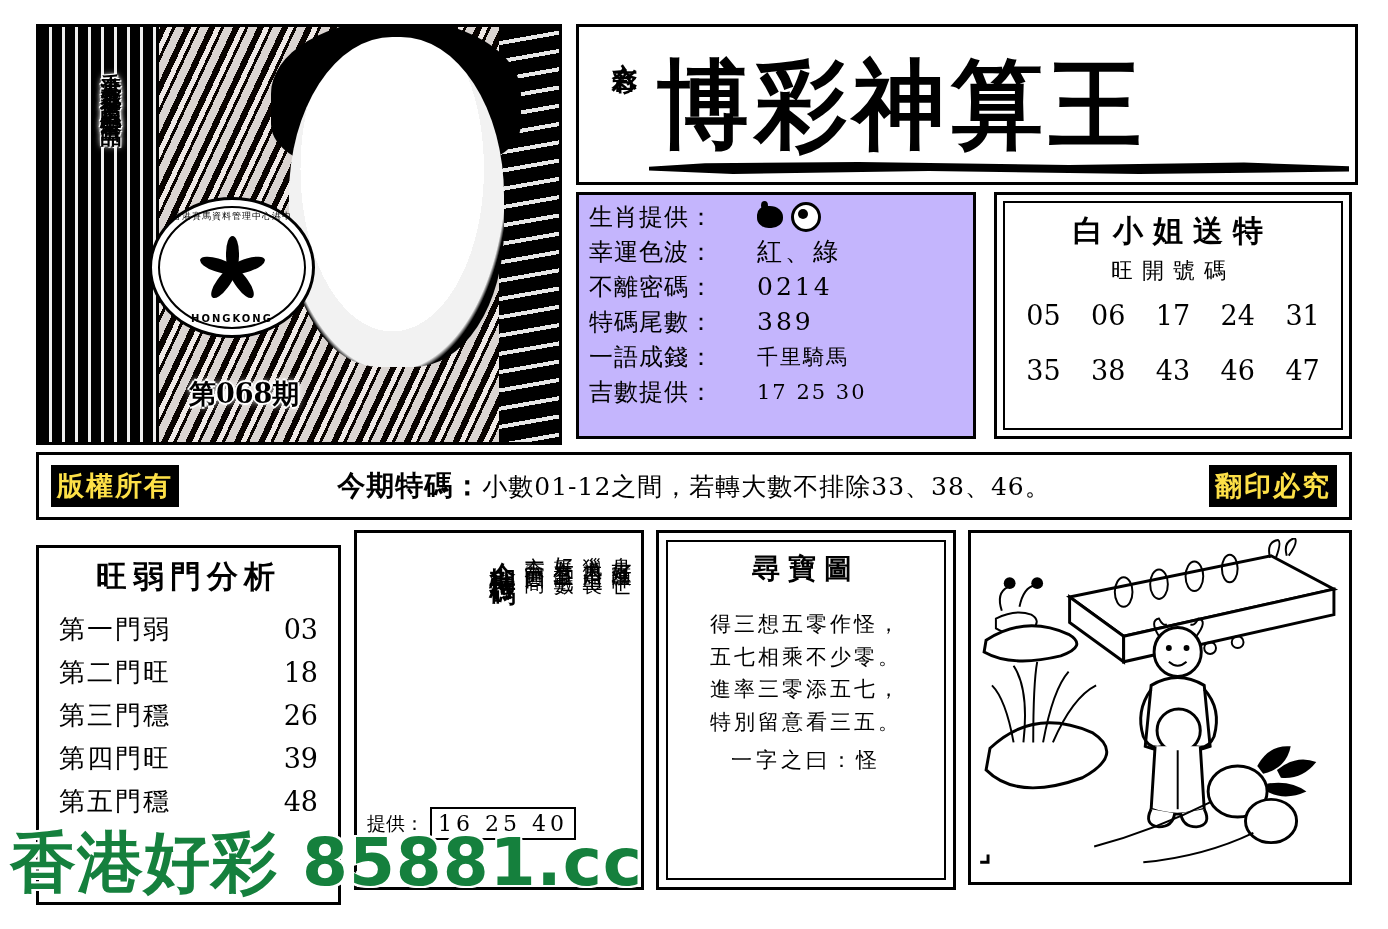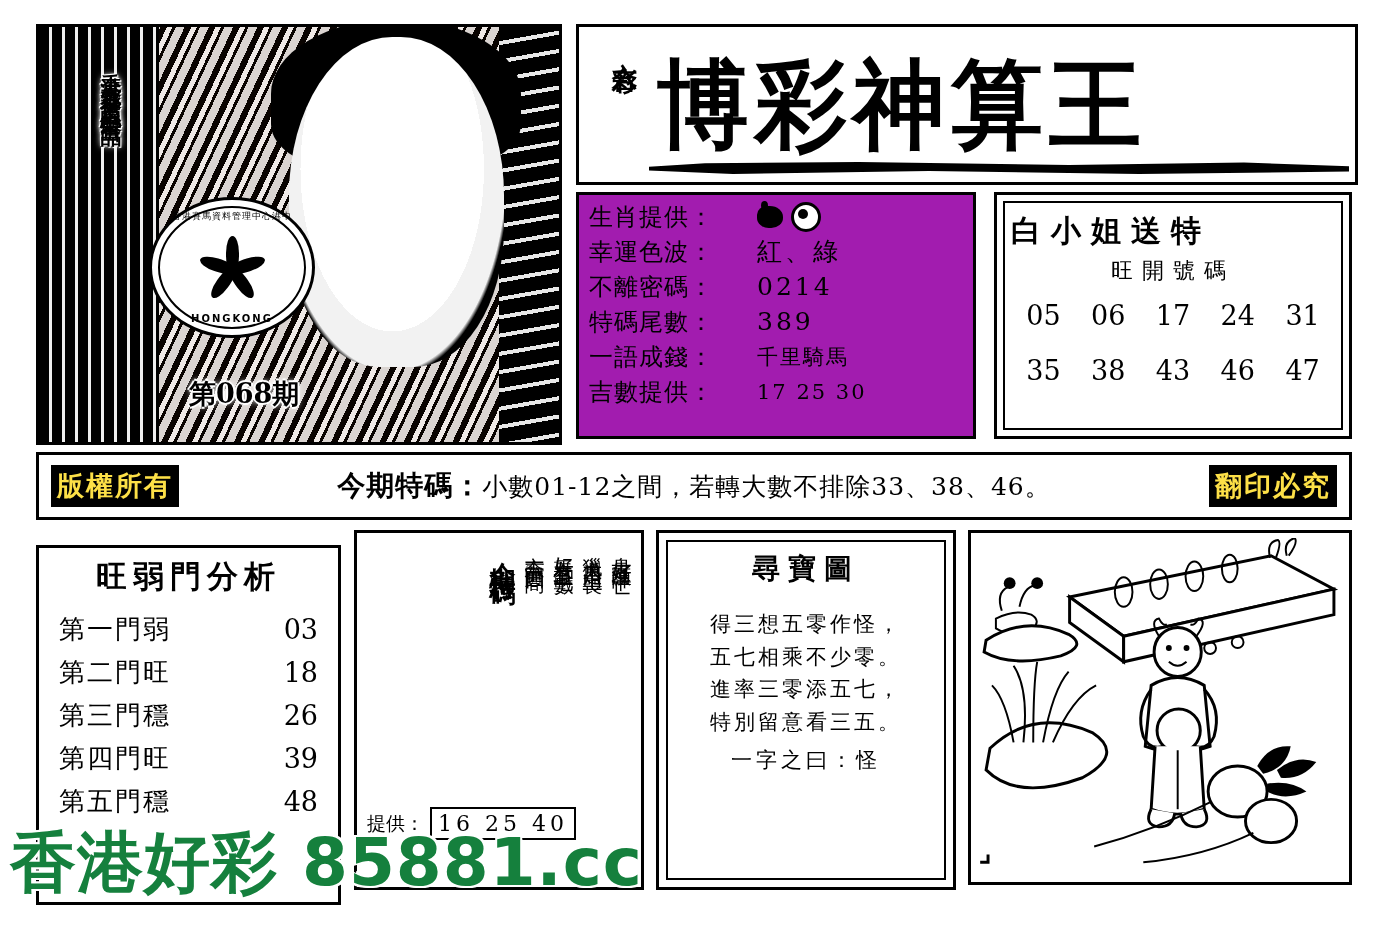--- a/index.html
+++ b/index.html
@@ -99,21 +99,21 @@
     line-height:146px;white-space:nowrap;
     transform:scaleY(1.05);
   }
   .masthead .brushbar{
     position:absolute;left:70px;bottom:8px;width:700px;height:12px;
     background:#000;clip-path:polygon(0 40%,8% 10%,30% 0,60% 25%,85% 5%,100% 35%,100% 80%,70% 100%,40% 75%,12% 100%,0 70%);
   }
 
   .info-box{
     position:absolute;left:540px;top:168px;width:400px;height:247px;
-    border:3px solid #000;background:#a21caf;padding:4px 10px;box-sizing:border-box;
+    border:3px solid #000;background:#c4b5fd;padding:4px 10px;box-sizing:border-box;
   }
   .info-line{
     display:flex;align-items:center;height:35px;
     font-family:"DejaVu Serif","Liberation Serif",serif;
     font-size:24px;white-space:nowrap;
   }
   .info-label{min-width:168px;letter-spacing:1px;}
   .info-val{font-size:25px;letter-spacing:3px;}
   .info-val.small{font-size:21px;letter-spacing:2px;}
   .zodiac-icons{display:flex;gap:8px;align-items:center;}
@@ -121,21 +121,21 @@
   .z-ic:after{content:"";position:absolute;left:4px;top:-5px;width:7px;height:9px;background:#000;border-radius:50%;}
   .z-ic2{width:24px;height:24px;border:3px solid #000;border-radius:50%;background:#fff;position:relative;}
   .z-ic2:after{content:"";position:absolute;left:4px;top:4px;width:10px;height:10px;background:#000;border-radius:50%;}
 
   .lady-box{
     position:absolute;left:958px;top:168px;width:358px;height:247px;
     border:3px solid #000;background:#fff;box-sizing:border-box;padding:6px;
   }
   .lady-box .inner{border:2px solid #000;height:100%;box-sizing:border-box;padding:8px 6px;}
   .lady-title{
-    font-family:"DejaVu Serif","Liberation Serif",serif;
+    text-align:center;font-family:"DejaVu Serif","Liberation Serif",serif;
     font-size:30px;font-weight:bold;letter-spacing:10px;
   }
   .lady-sub{
     text-align:center;font-family:"DejaVu Serif","Liberation Serif",serif;
     font-size:22px;letter-spacing:9px;margin-top:4px;
   }
   .lady-nums{display:flex;justify-content:space-around;margin-top:14px;
     font-family:"DejaVu Serif","Liberation Serif",serif;font-size:27px;}
   .lady-nums.second{margin-top:24px;}
 

